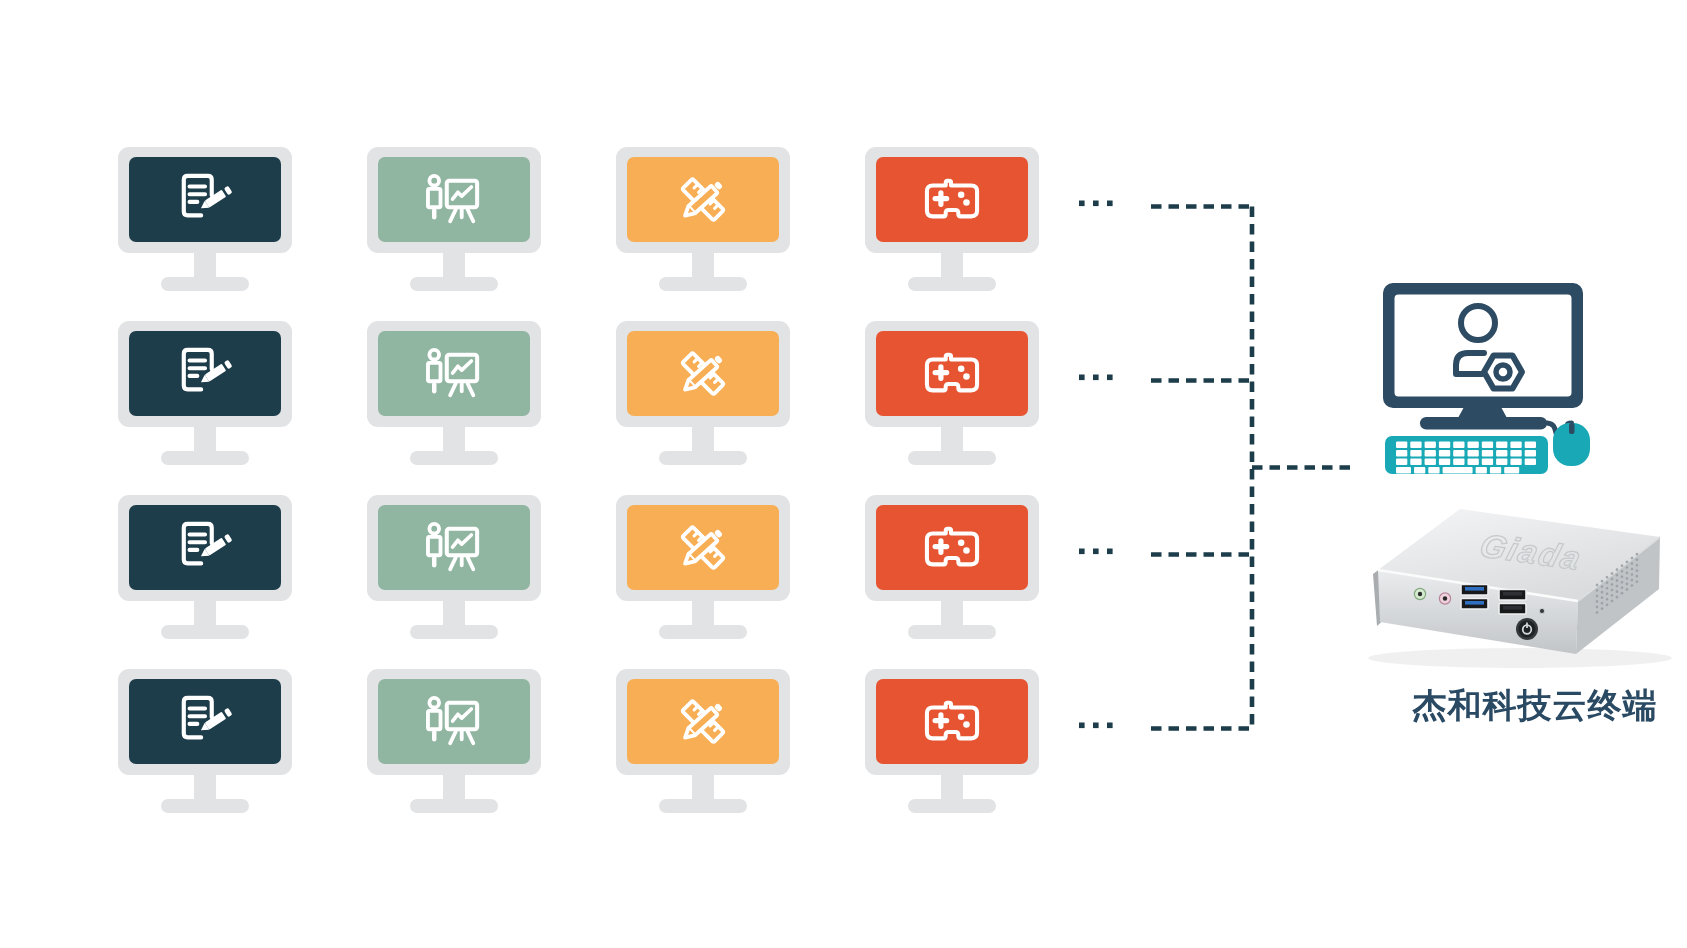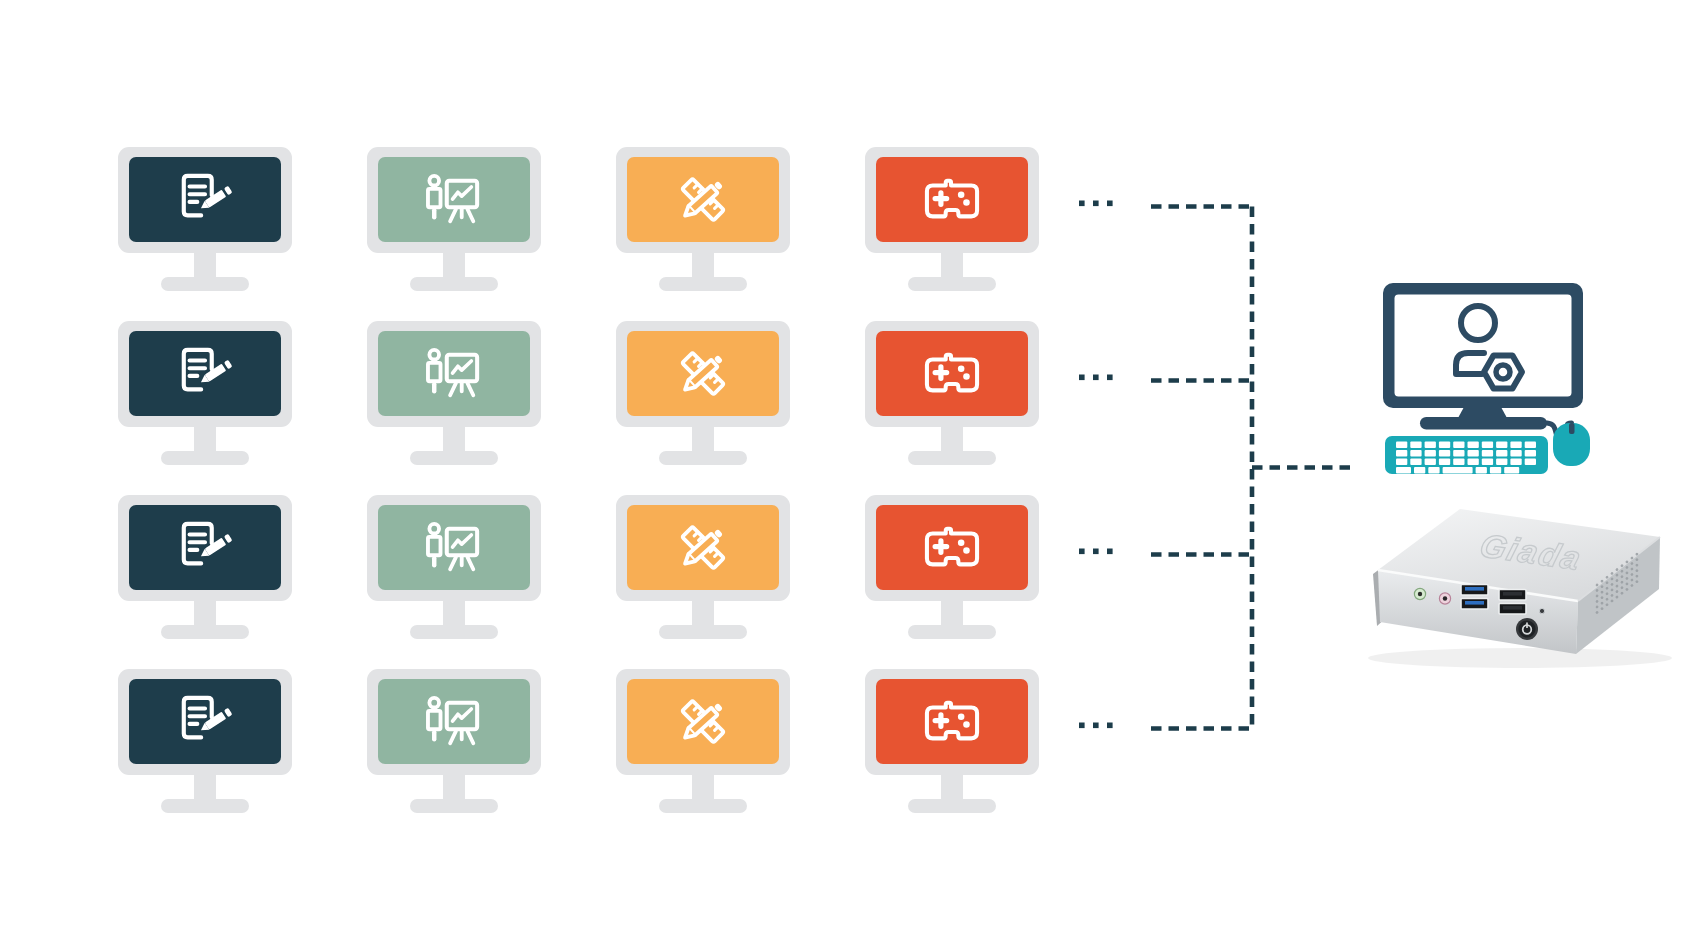--- a/index.html
+++ b/index.html
@@ -386,13 +386,14 @@
         <g>
           <circle cx="1527" cy="629" r="11" fill="#36393c"></circle>
           <circle cx="1527" cy="629" r="8.6" fill="#1f2225"></circle>
           <circle cx="1527" cy="629.5" r="4.3" fill="none" stroke="#d4d7d9" stroke-width="1.7"></circle>
           <line x1="1527" y1="622.5" x2="1527" y2="628" stroke="#d4d7d9" stroke-width="1.7"></line>
         </g>
       </g>
     </g>
   </svg>
 
+  <div class="device-label">杰和科技云终端</div>
 </div>
 
 </body></html>

